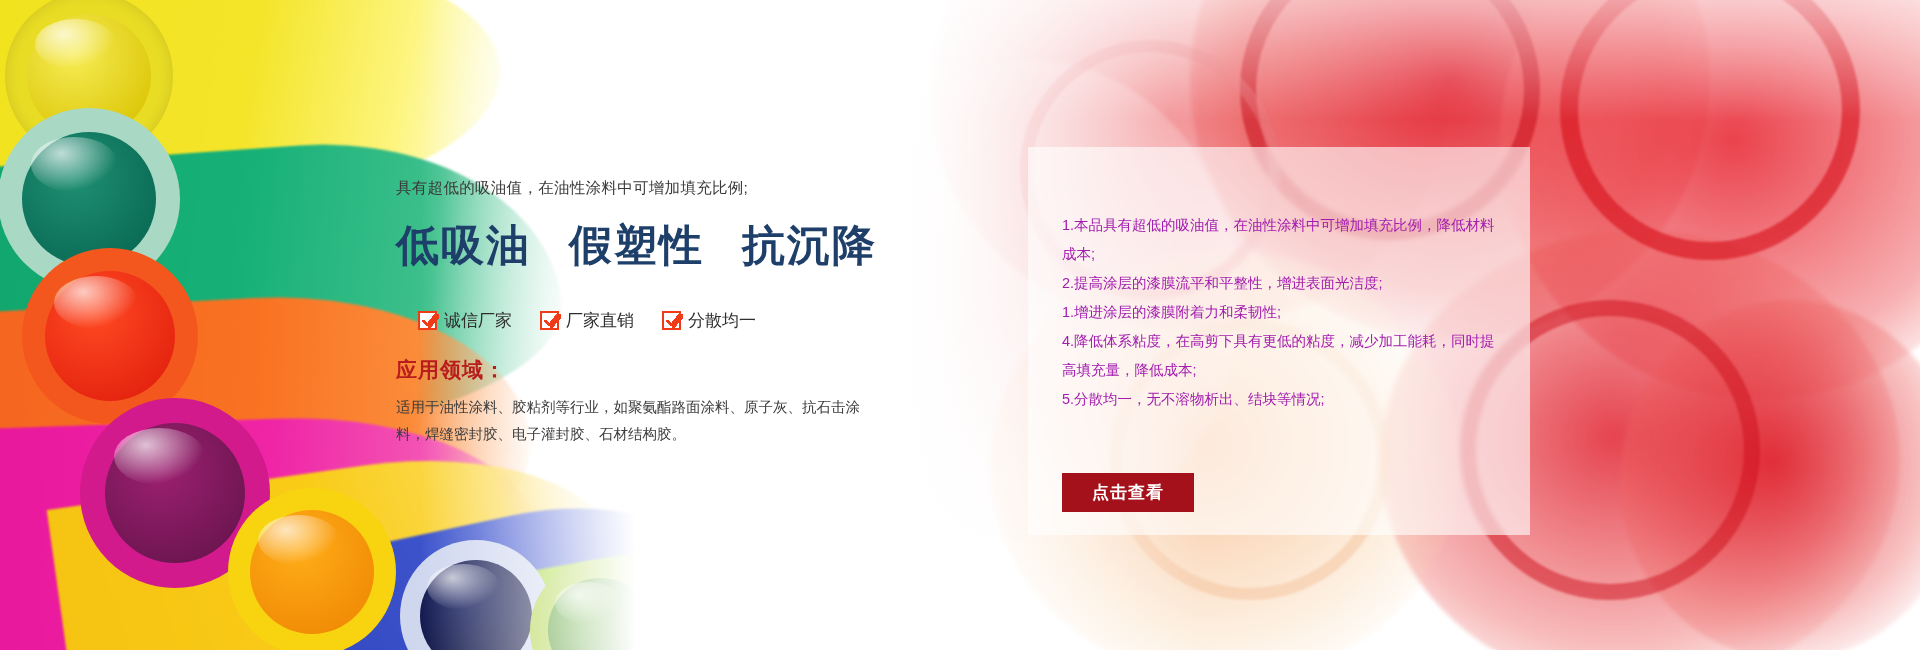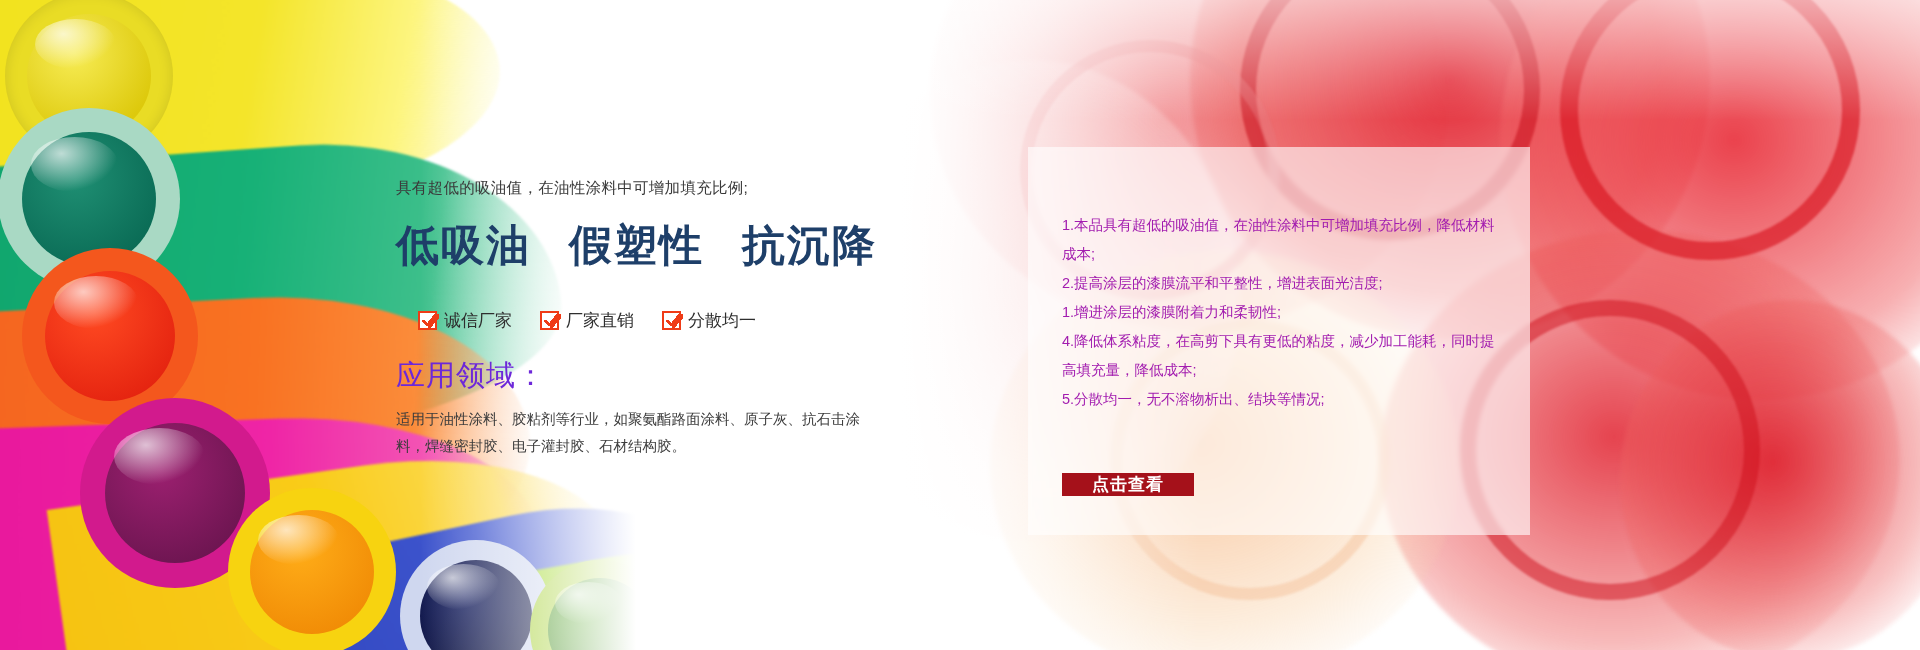--- a/index.html
+++ b/index.html
@@ -198,23 +198,23 @@
     content:""; position:absolute;
     left:2px; top:1px; width:17px; height:15px;
     background:
       linear-gradient(42deg, transparent 44%, #ef3b17 44%, #ef3b17 64%, transparent 64%) no-repeat 0 6px / 9px 9px,
       linear-gradient(-48deg, transparent 40%, #ef3b17 40%, #ef3b17 68%, transparent 68%) no-repeat 6px -3px / 14px 17px;
   }
   .feature-label { font-size:17px; color:#2e2e2e; white-space:nowrap; }
 
   .section-title {
     margin-top:24px;
-    font-size:29px;
-    font-weight:normal;
-    color:#6d28d9;
+    font-size:21px;
+    font-weight:bold;
+    color:#b91c1c;
     letter-spacing:1px;
   }
   .section-body {
     margin-top:10px;
     font-size:14.5px;
     line-height:1.85;
     color:#3c3c3c;
     width:470px;
   }
 
@@ -240,21 +240,21 @@
   .panel-list li { list-style:none; }
 
   .cta {
     position:absolute; left:34px; top:326px;
     display:inline-block;
     background:#a5111a;
     color:#ffffff;
     font-size:17px;
     font-weight:bold;
     letter-spacing:1px;
-    padding:3px 30px;
+    padding:11px 30px;
     border:none;
     cursor:pointer;
     line-height:1;
     font-family:"Liberation Sans","DejaVu Sans",sans-serif;
   }
 </style>
 </head>
 <body>
 
 <div class="banner">

